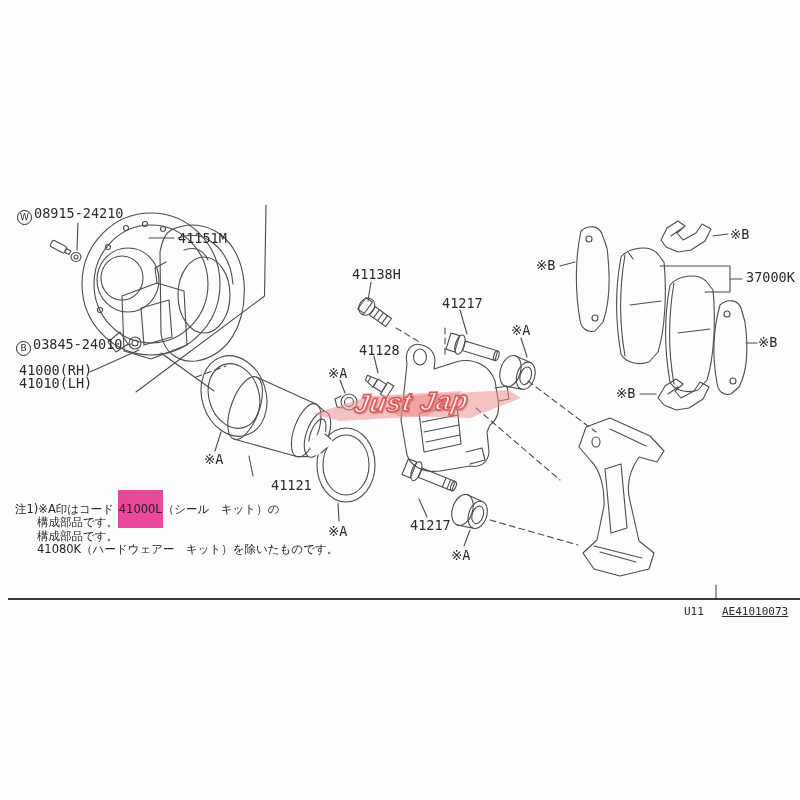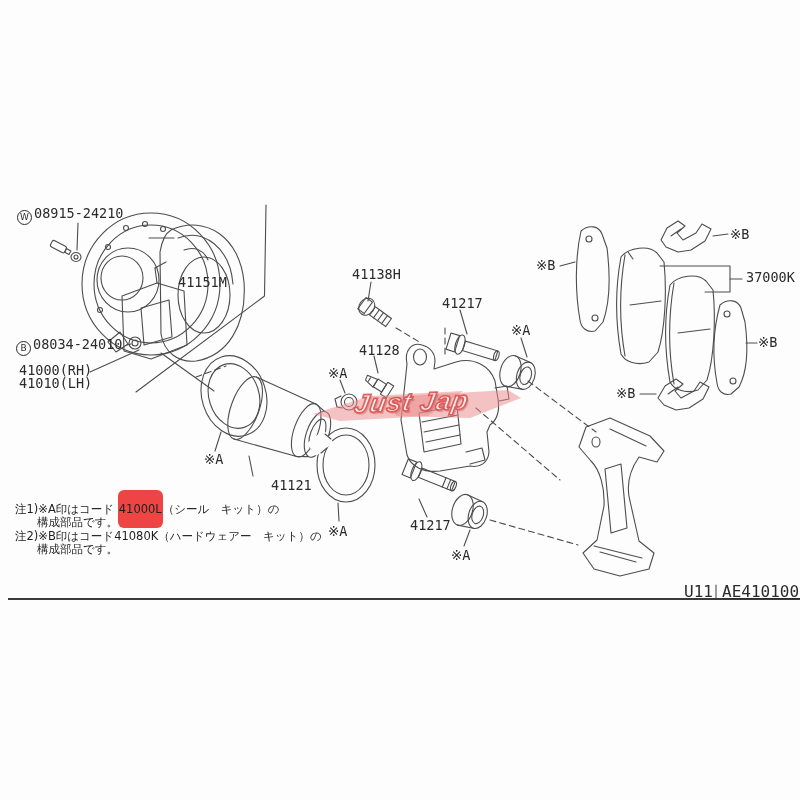--- a/index.html
+++ b/index.html
@@ -14,27 +14,27 @@
   svg .dash{stroke-dasharray:6 4;}
   svg .rule{stroke-width:1.8;stroke:#3a3a3a;}
   .lbl{position:absolute;font-family:"DejaVu Sans Mono","DejaVu Sans",monospace;
        font-size:13.5px;line-height:14px;color:#2b2b2b;white-space:nowrap;letter-spacing:0;}
   .lbl .circ{display:inline-flex;width:13px;height:13px;border:1.3px solid #2b2b2b;
        border-radius:50%;align-items:center;justify-content:center;font-size:9px;
        margin-right:2px;vertical-align:-2px;font-family:"DejaVu Sans",sans-serif;}
   .notes{position:absolute;left:7px;top:503px;color:#1f1f1f;
        font-family:"DejaVu Sans","Liberation Sans",sans-serif;font-size:11.5px;line-height:13.4px;}
   .notes .ind{padding-left:22px;}
-  .notes .hl{background:#ef4444;padding:12px 1px;border-radius:6px;}
+  .notes .hl{background:#ec4899;padding:12px 1px;}
   .wm-text{position:absolute;left:347px;top:386px;width:160px;
        font-family:"Liberation Sans","DejaVu Sans",sans-serif;font-weight:800;font-style:italic;
        font-size:26px;letter-spacing:1px;color:#fff2f2;opacity:.92;
        -webkit-text-stroke:1.7px #dd5555;text-shadow:2px 2px 1px rgba(170,60,60,.38);
        transform:skewX(-12deg) rotate(-2deg);white-space:nowrap;}
-  .footer-lbl{font-size:16px;}
+  .footer-lbl{font-size:11px;margin-top:20px;}
 </style>
 </head>
 <body>
 
 <div id="stage">
 
 <svg width="800" height="800" viewBox="0 0 800 800">
 
   <g>
     <ellipse cx="143" cy="284" rx="69" ry="71"></ellipse>
@@ -228,23 +228,23 @@
 
   <g>
     <polygon class="band" points="305,414 362,396 455,391 420,416 332,421"></polygon>
     <polygon class="band" points="380,397 500,390 513,398 462,418 388,416"></polygon>
   </g>
 </svg>
 
 <div class="lbl" style="left:9px;top:206px;">
   <span class="circ">W</span><span>08915-24210</span>
 </div>
-<div class="lbl" style="left:170px;top:231px;margin-top:44px;">41151M</div>
+<div class="lbl" style="left:170px;top:231px;">41151M</div>
 <div class="lbl" style="left:8px;top:337px;">
-  <span class="circ">B</span><span>08034-24010</span>
+  <span class="circ">B</span><span>03845-24010</span>
 </div>
 <div class="lbl" style="left:11px;top:363px;">41000(RH)</div>
 <div class="lbl" style="left:11px;top:376px;">41010(LH)</div>
 
 <div class="lbl" style="left:344px;top:267px;">41138H</div>
 <div class="lbl" style="left:434px;top:296px;">41217</div>
 <div class="lbl" style="left:351px;top:343px;">41128</div>
 <div class="lbl" style="left:320px;top:366px;">※A</div>
 <div class="lbl" style="left:196px;top:452px;">※A</div>
 <div class="lbl" style="left:231px;top:478px;margin-left:32px;">41121</div>
@@ -254,22 +254,22 @@
 <div class="lbl" style="left:503px;top:323px;">※A</div>
 <div class="lbl" style="left:528px;top:258px;">※B</div>
 <div class="lbl" style="left:722px;top:227px;">※B</div>
 <div class="lbl" style="left:738px;top:270px;">37000K</div>
 <div class="lbl" style="left:750px;top:335px;">※B</div>
 <div class="lbl" style="left:608px;top:386px;">※B</div>
 
 <div class="notes">
   <div><span>注1)※A印はコード </span><span class="hl">41000L</span><span>（シール　キット）の</span></div>
   <div class="ind">構成部品です。</div>
-  <div>注2)※B印はコード41080K（ハードウェアー　キット）の</div>
   <div class="ind">構成部品です。</div>
+  <div class="ind">41080K（ハードウェアー　キット）を除いたものです。</div>
 </div>
 
 <div class="lbl footer-lbl" style="left:676px;top:585px;">U11</div>
 <div class="lbl footer-lbl" style="left:714px;top:585px;text-decoration:underline;">AE41010073</div>
 
 <div class="wm-text">Just Jap</div>
 
 </div>
 
 </body></html>

